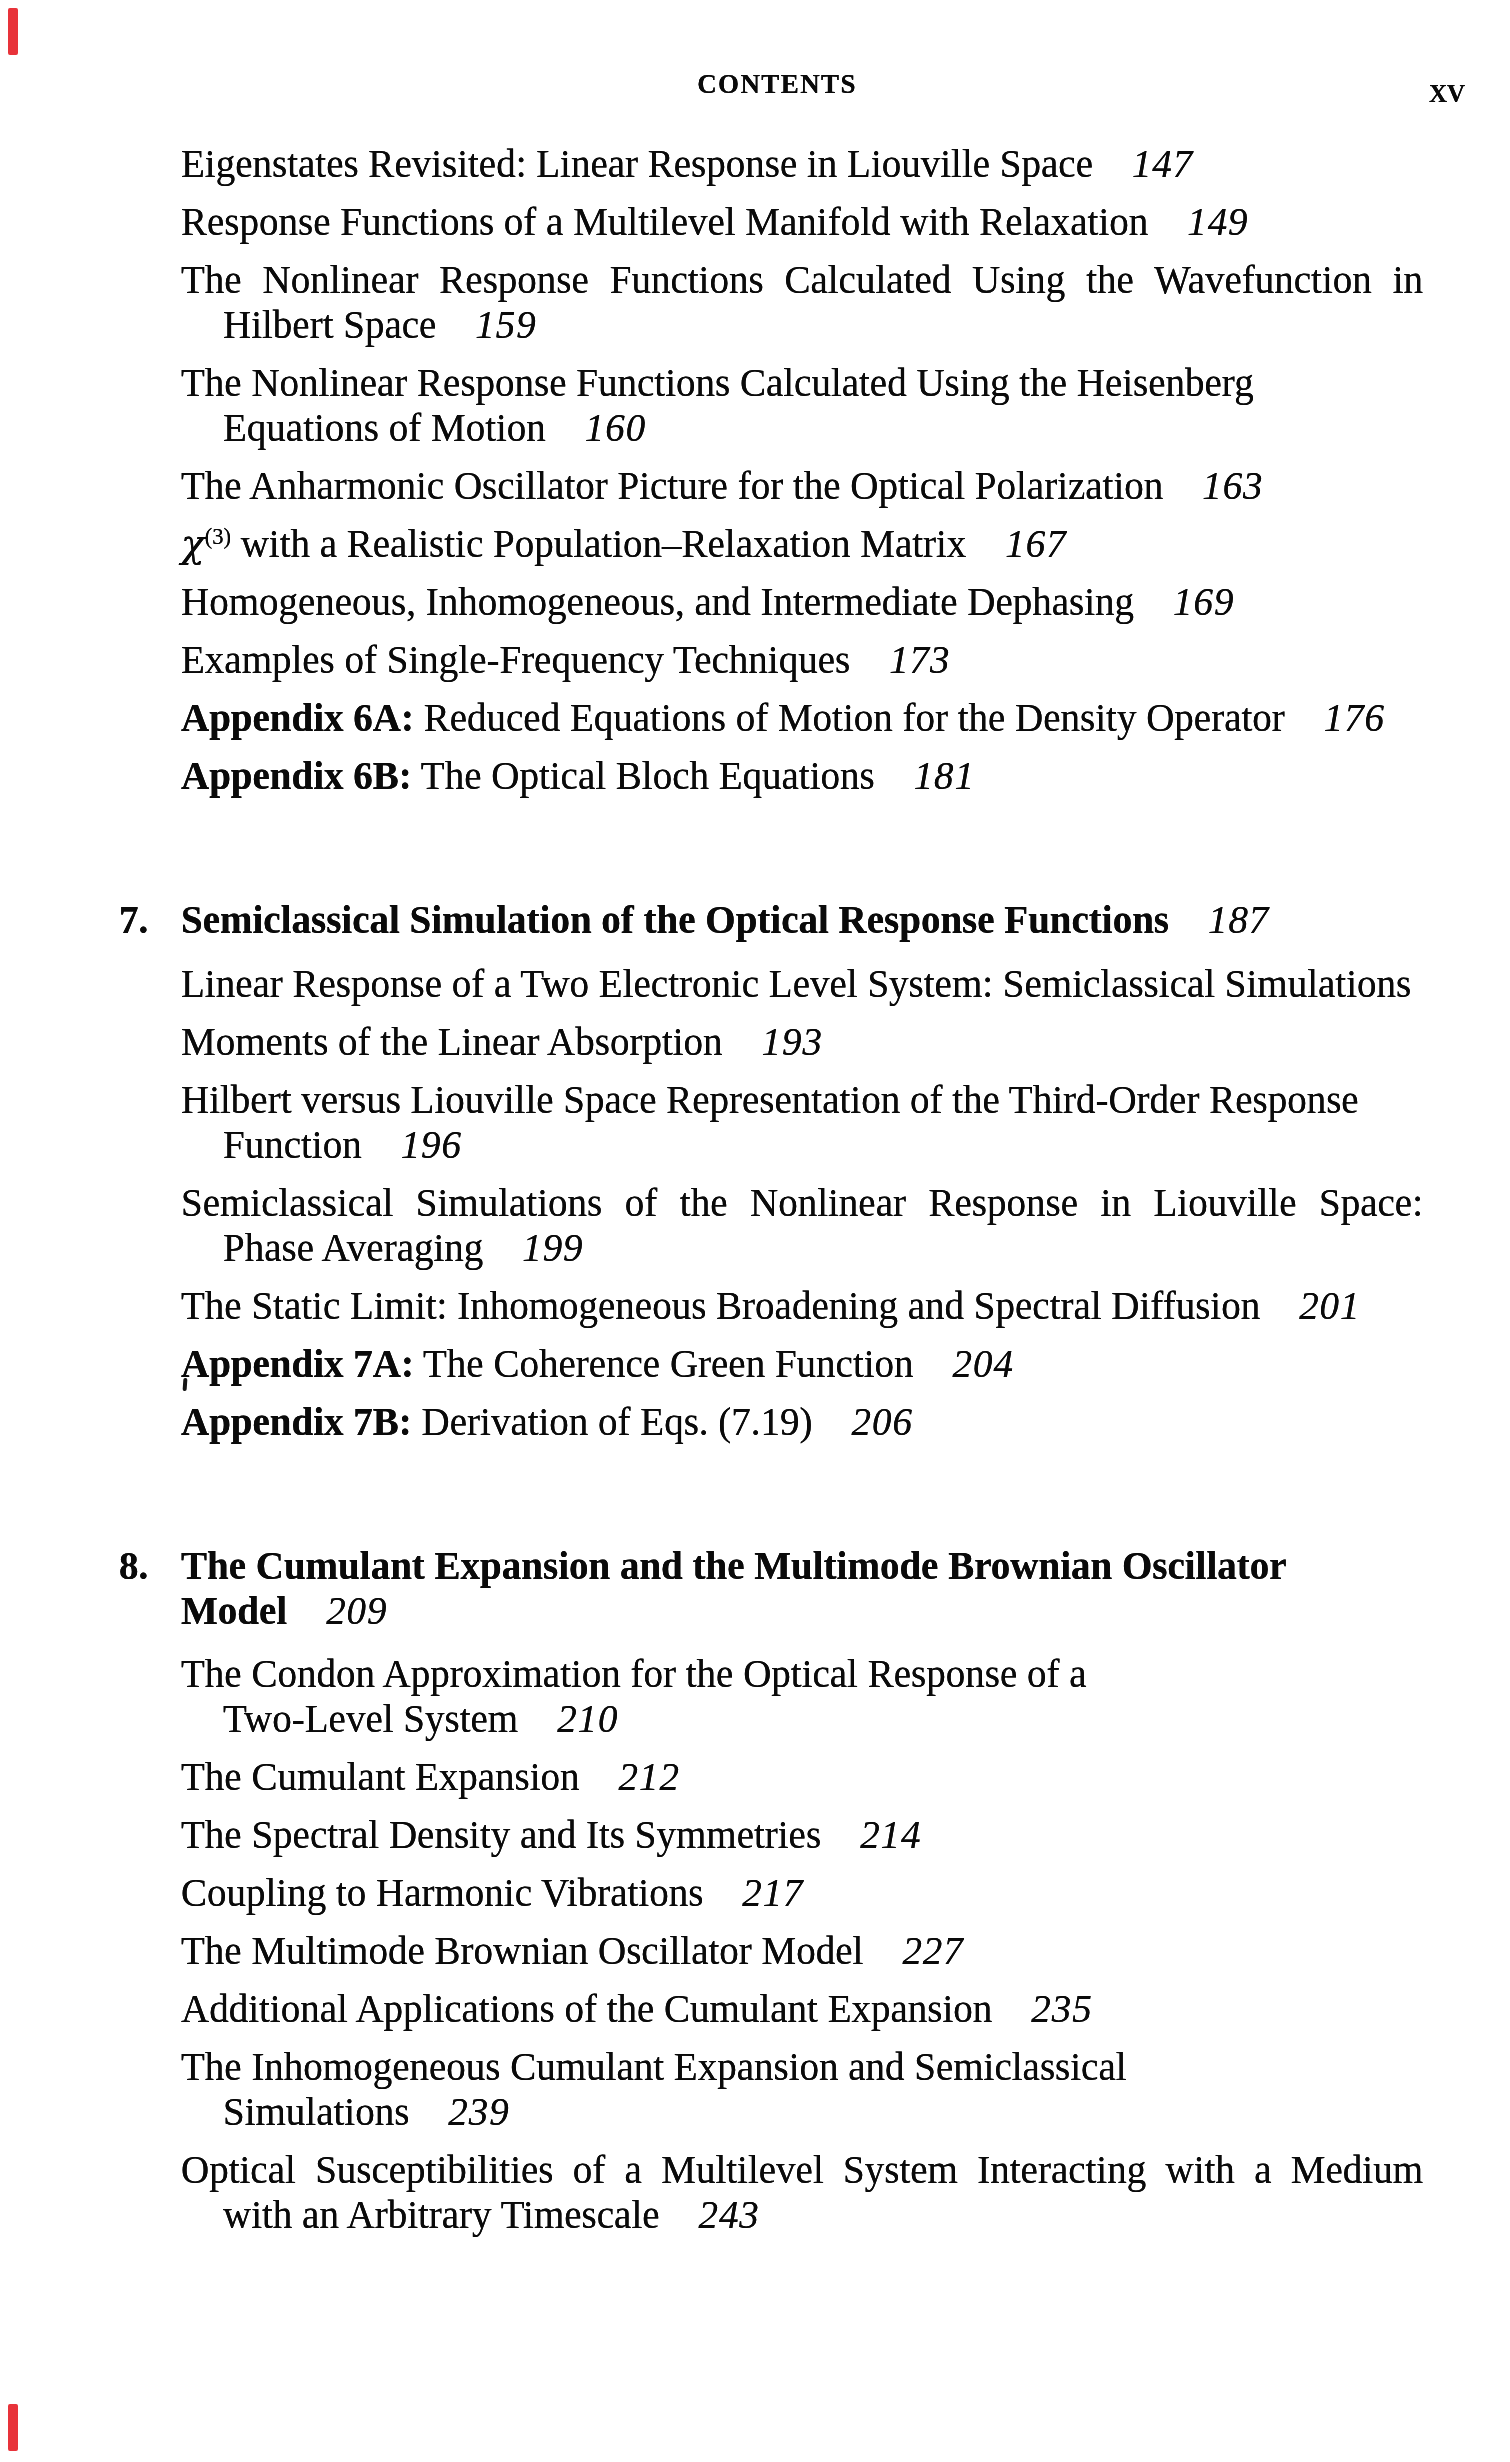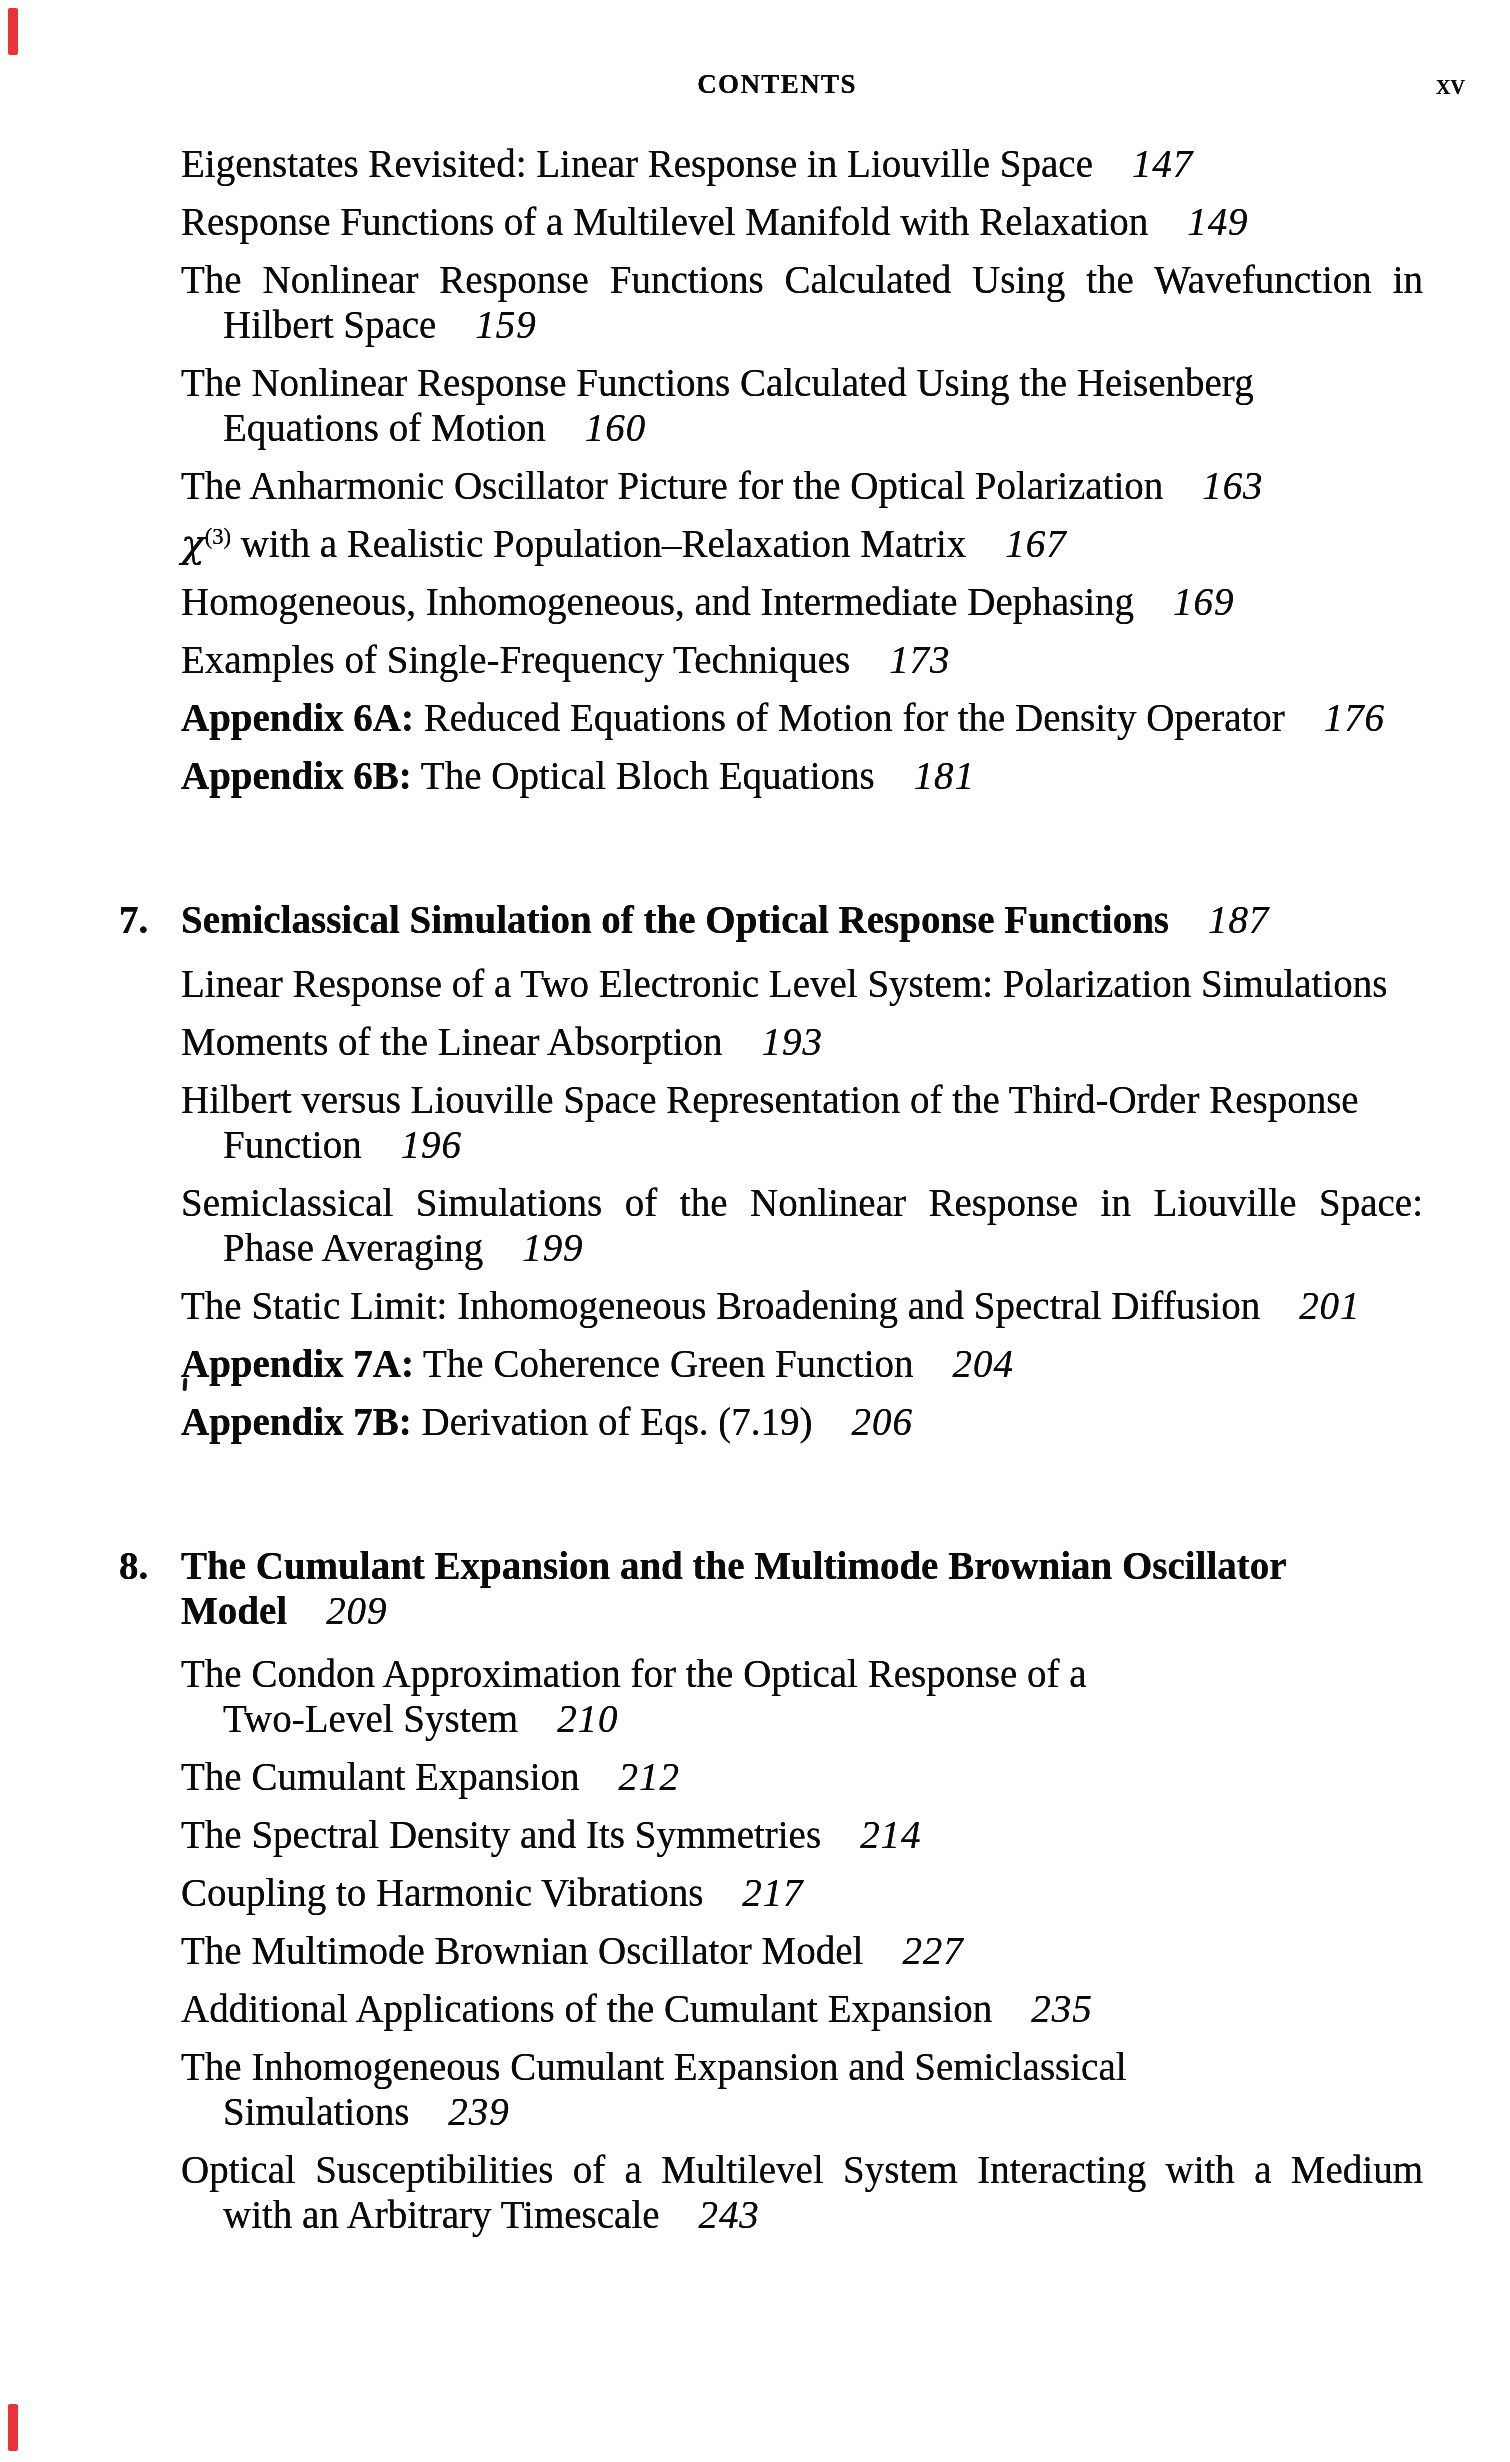--- a/index.html
+++ b/index.html
@@ -14,21 +14,21 @@
   
   .runhead {
     position: absolute; top: 69px; left: 777px;
     transform: translateX(-50%);
     font-size: 27px; font-weight: 700; letter-spacing: 1.4px;
     white-space: nowrap;
     text-shadow: 0 0 0.5px #000;
   }
   .folio {
     position: absolute; top: 69px; right: 45px;
-    font-size: 28px; font-weight: 700;
+    font-size: 36px; font-weight: 700;
     font-variant: small-caps;
     text-shadow: 0 0 0.5px #000;
   }
   
   .edge-mark { position: absolute; left: 7.5px; width: 10.3px; border-radius: 1.9px; }
   .edge-mark.top { top: 7.5px; height: 47px; }
   .edge-mark.bottom { top: 2404px; height: 47px; }
   
   .toc {
     position: absolute; top: 135px; left: 181px; width: 1242px;
@@ -68,21 +68,21 @@
     <div class="line cont"><span>Hilbert Space</span><span class="pg">159</span></div>
     <div class="line entry"><span>The Nonlinear Response Functions Calculated Using the Heisenberg</span></div>
     <div class="line cont"><span>Equations of Motion</span><span class="pg">160</span></div>
     <div class="line entry"><span>The Anharmonic Oscillator Picture for the Optical Polarization</span><span class="pg">163</span></div>
     <div class="line entry"><span><span class="chi">χ</span><sup>(3)</sup> with a Realistic Population–Relaxation Matrix</span><span class="pg">167</span></div>
     <div class="line entry"><span>Homogeneous, Inhomogeneous, and Intermediate Dephasing</span><span class="pg">169</span></div>
     <div class="line entry"><span>Examples of Single-Frequency Techniques</span><span class="pg">173</span></div>
     <div class="line entry"><span><b>Appendix 6A:</b> Reduced Equations of Motion for the Density Operator</span><span class="pg">176</span></div>
     <div class="line entry"><span><b>Appendix 6B:</b> The Optical Bloch Equations</span><span class="pg">181</span></div>
     <div class="line section"><span class="secnum">7.</span><span>Semiclassical Simulation of the Optical Response Functions</span><span class="pg">187</span></div>
-    <div class="line entry first-after"><span>Linear Response of a Two Electronic Level System: Polarization Simulations</span></div>
+    <div class="line entry first-after"><span>Linear Response of a Two Electronic Level System: Semiclassical Simulations</span></div>
     <div class="line entry"><span>Moments of the Linear Absorption</span><span class="pg">193</span></div>
     <div class="line entry"><span>Hilbert versus Liouville Space Representation of the Third-Order Response</span></div>
     <div class="line cont"><span>Function</span><span class="pg">196</span></div>
     <div class="line entry stretch"><span>Semiclassical Simulations of the Nonlinear Response in Liouville Space:</span></div>
     <div class="line cont"><span>Phase Averaging</span><span class="pg">199</span></div>
     <div class="line entry"><span>The Static Limit: Inhomogeneous Broadening and Spectral Diffusion</span><span class="pg">201</span></div>
     <div class="line entry"><span><b>Appendix 7A:</b> The Coherence Green Function</span><span class="pg">204</span></div>
     <div class="line entry"><span class="tick"></span><span><b>Appendix 7B:</b> Derivation of Eqs. (7.19)</span><span class="pg">206</span></div>
     <div class="line section"><span class="secnum">8.</span><span>The Cumulant Expansion and the Multimode Brownian Oscillator</span></div>
     <div class="line section-cont"><span>Model</span><span class="pg">209</span></div>

